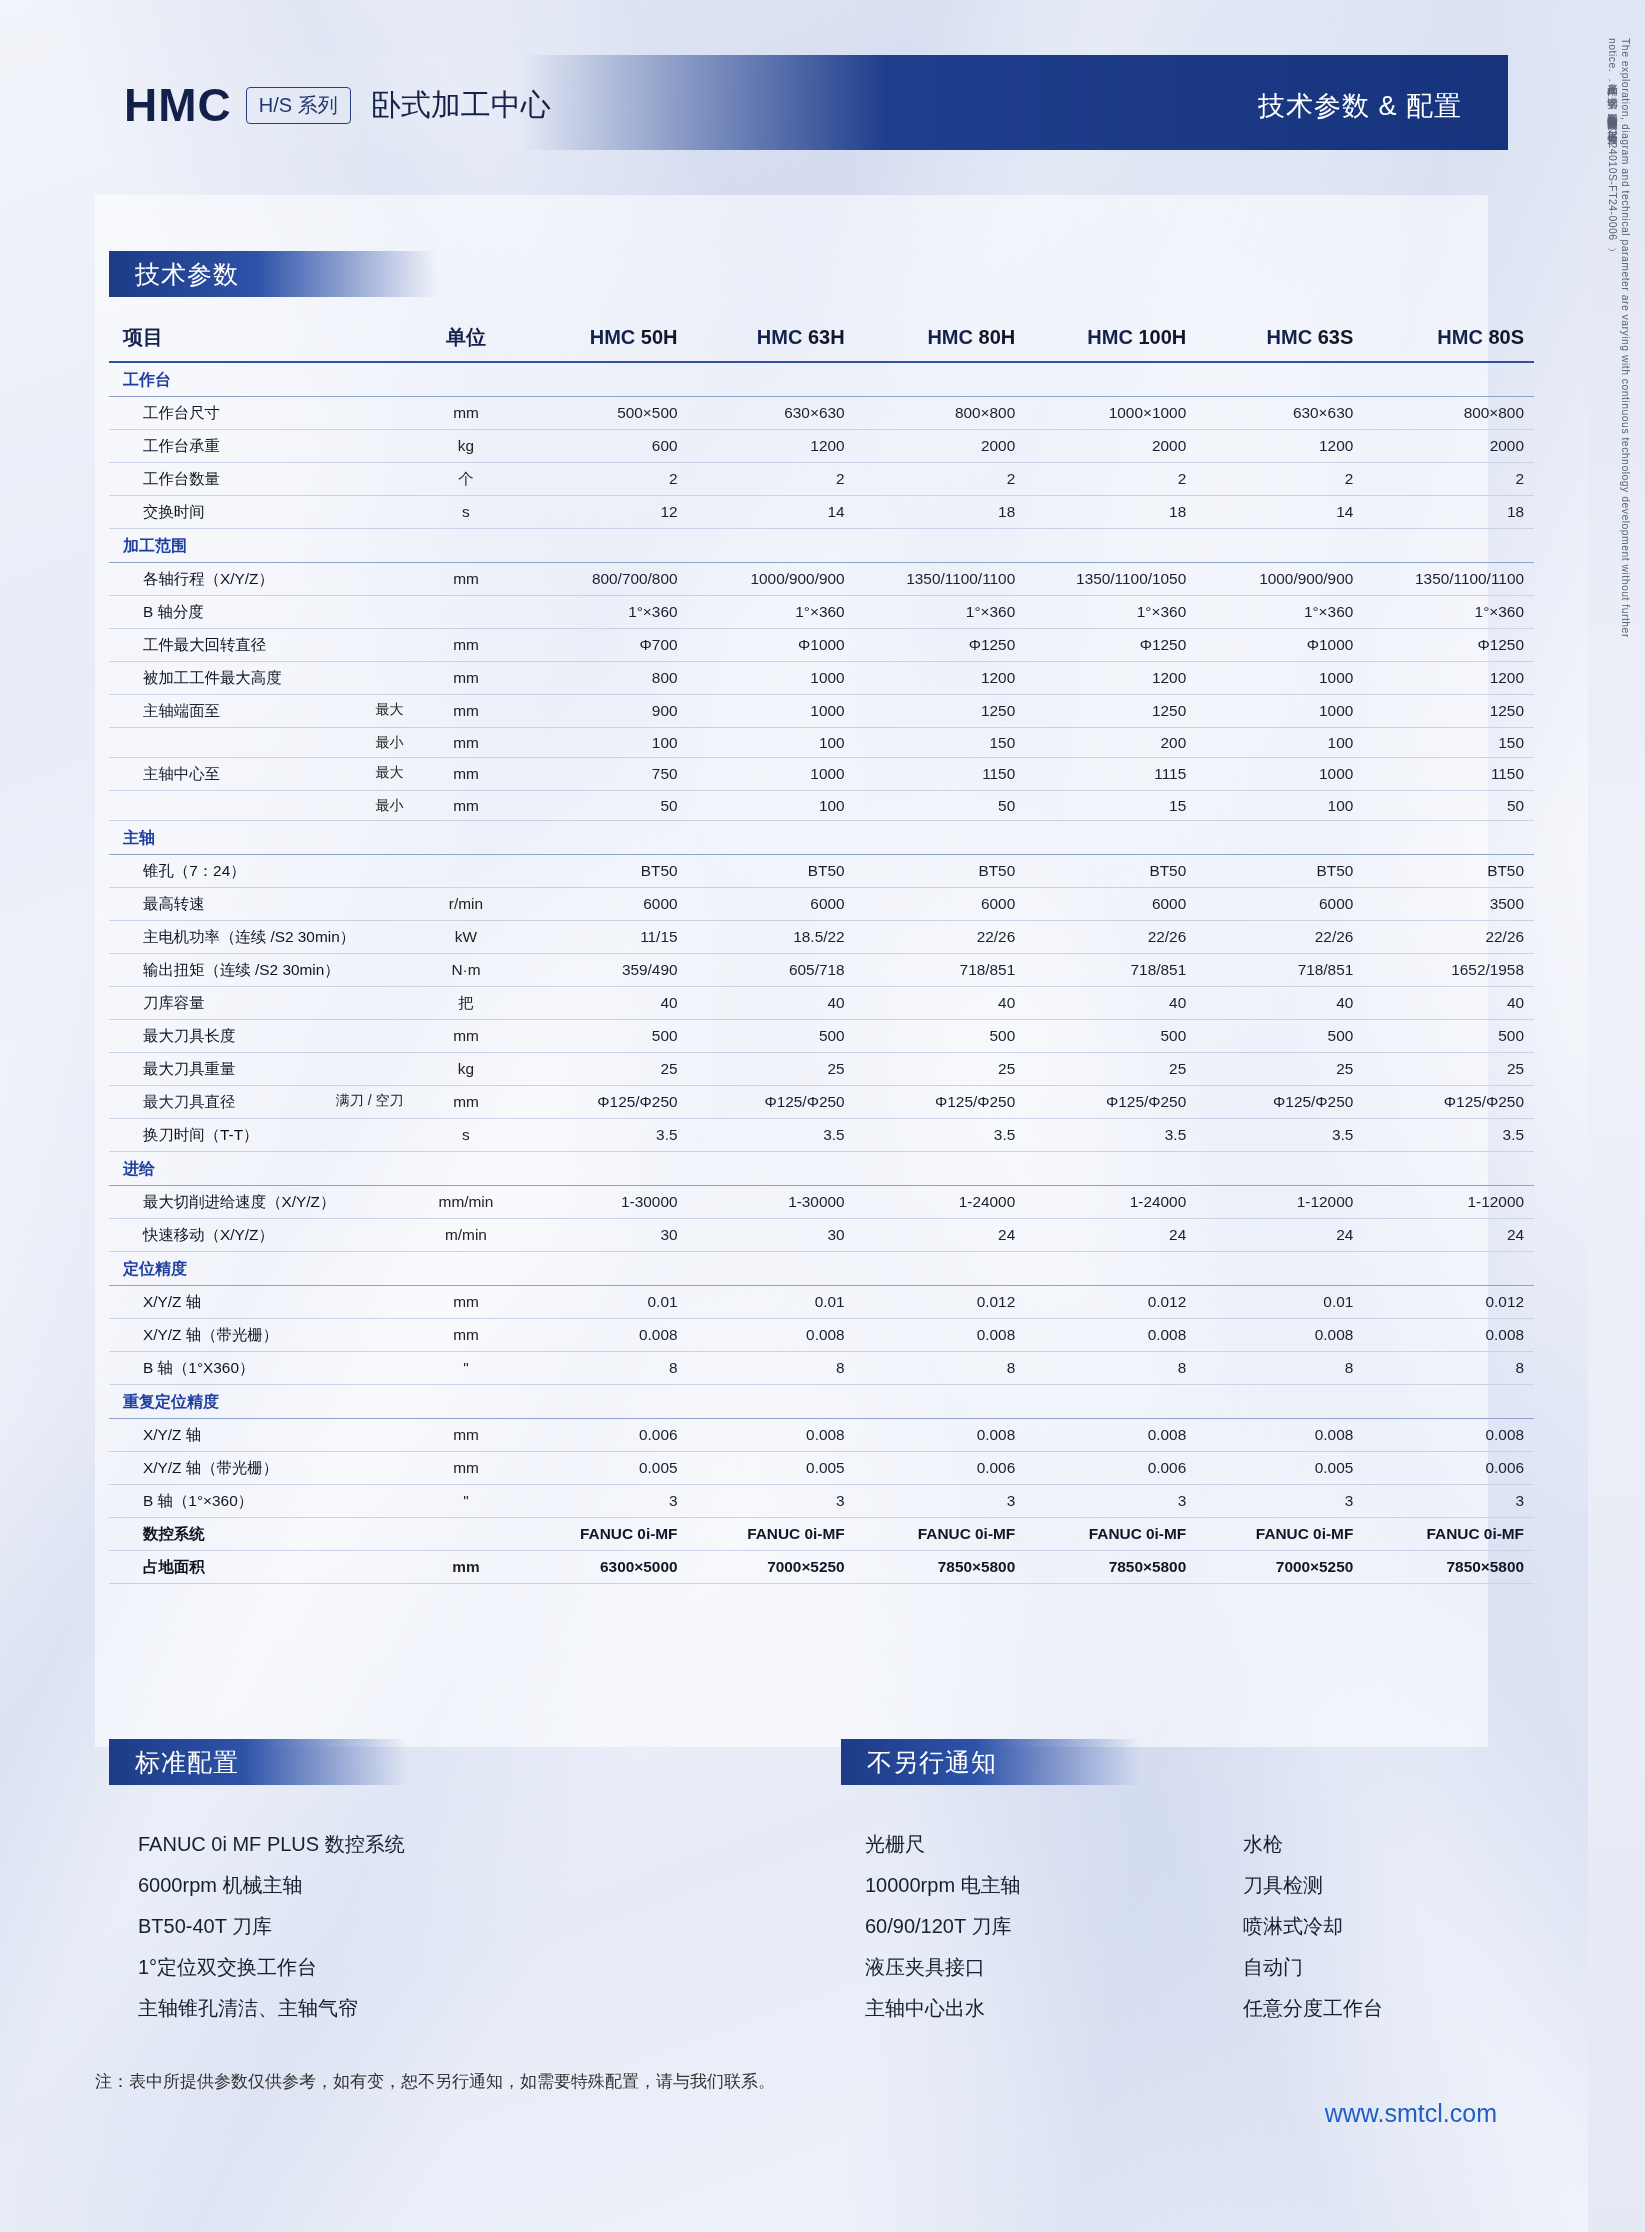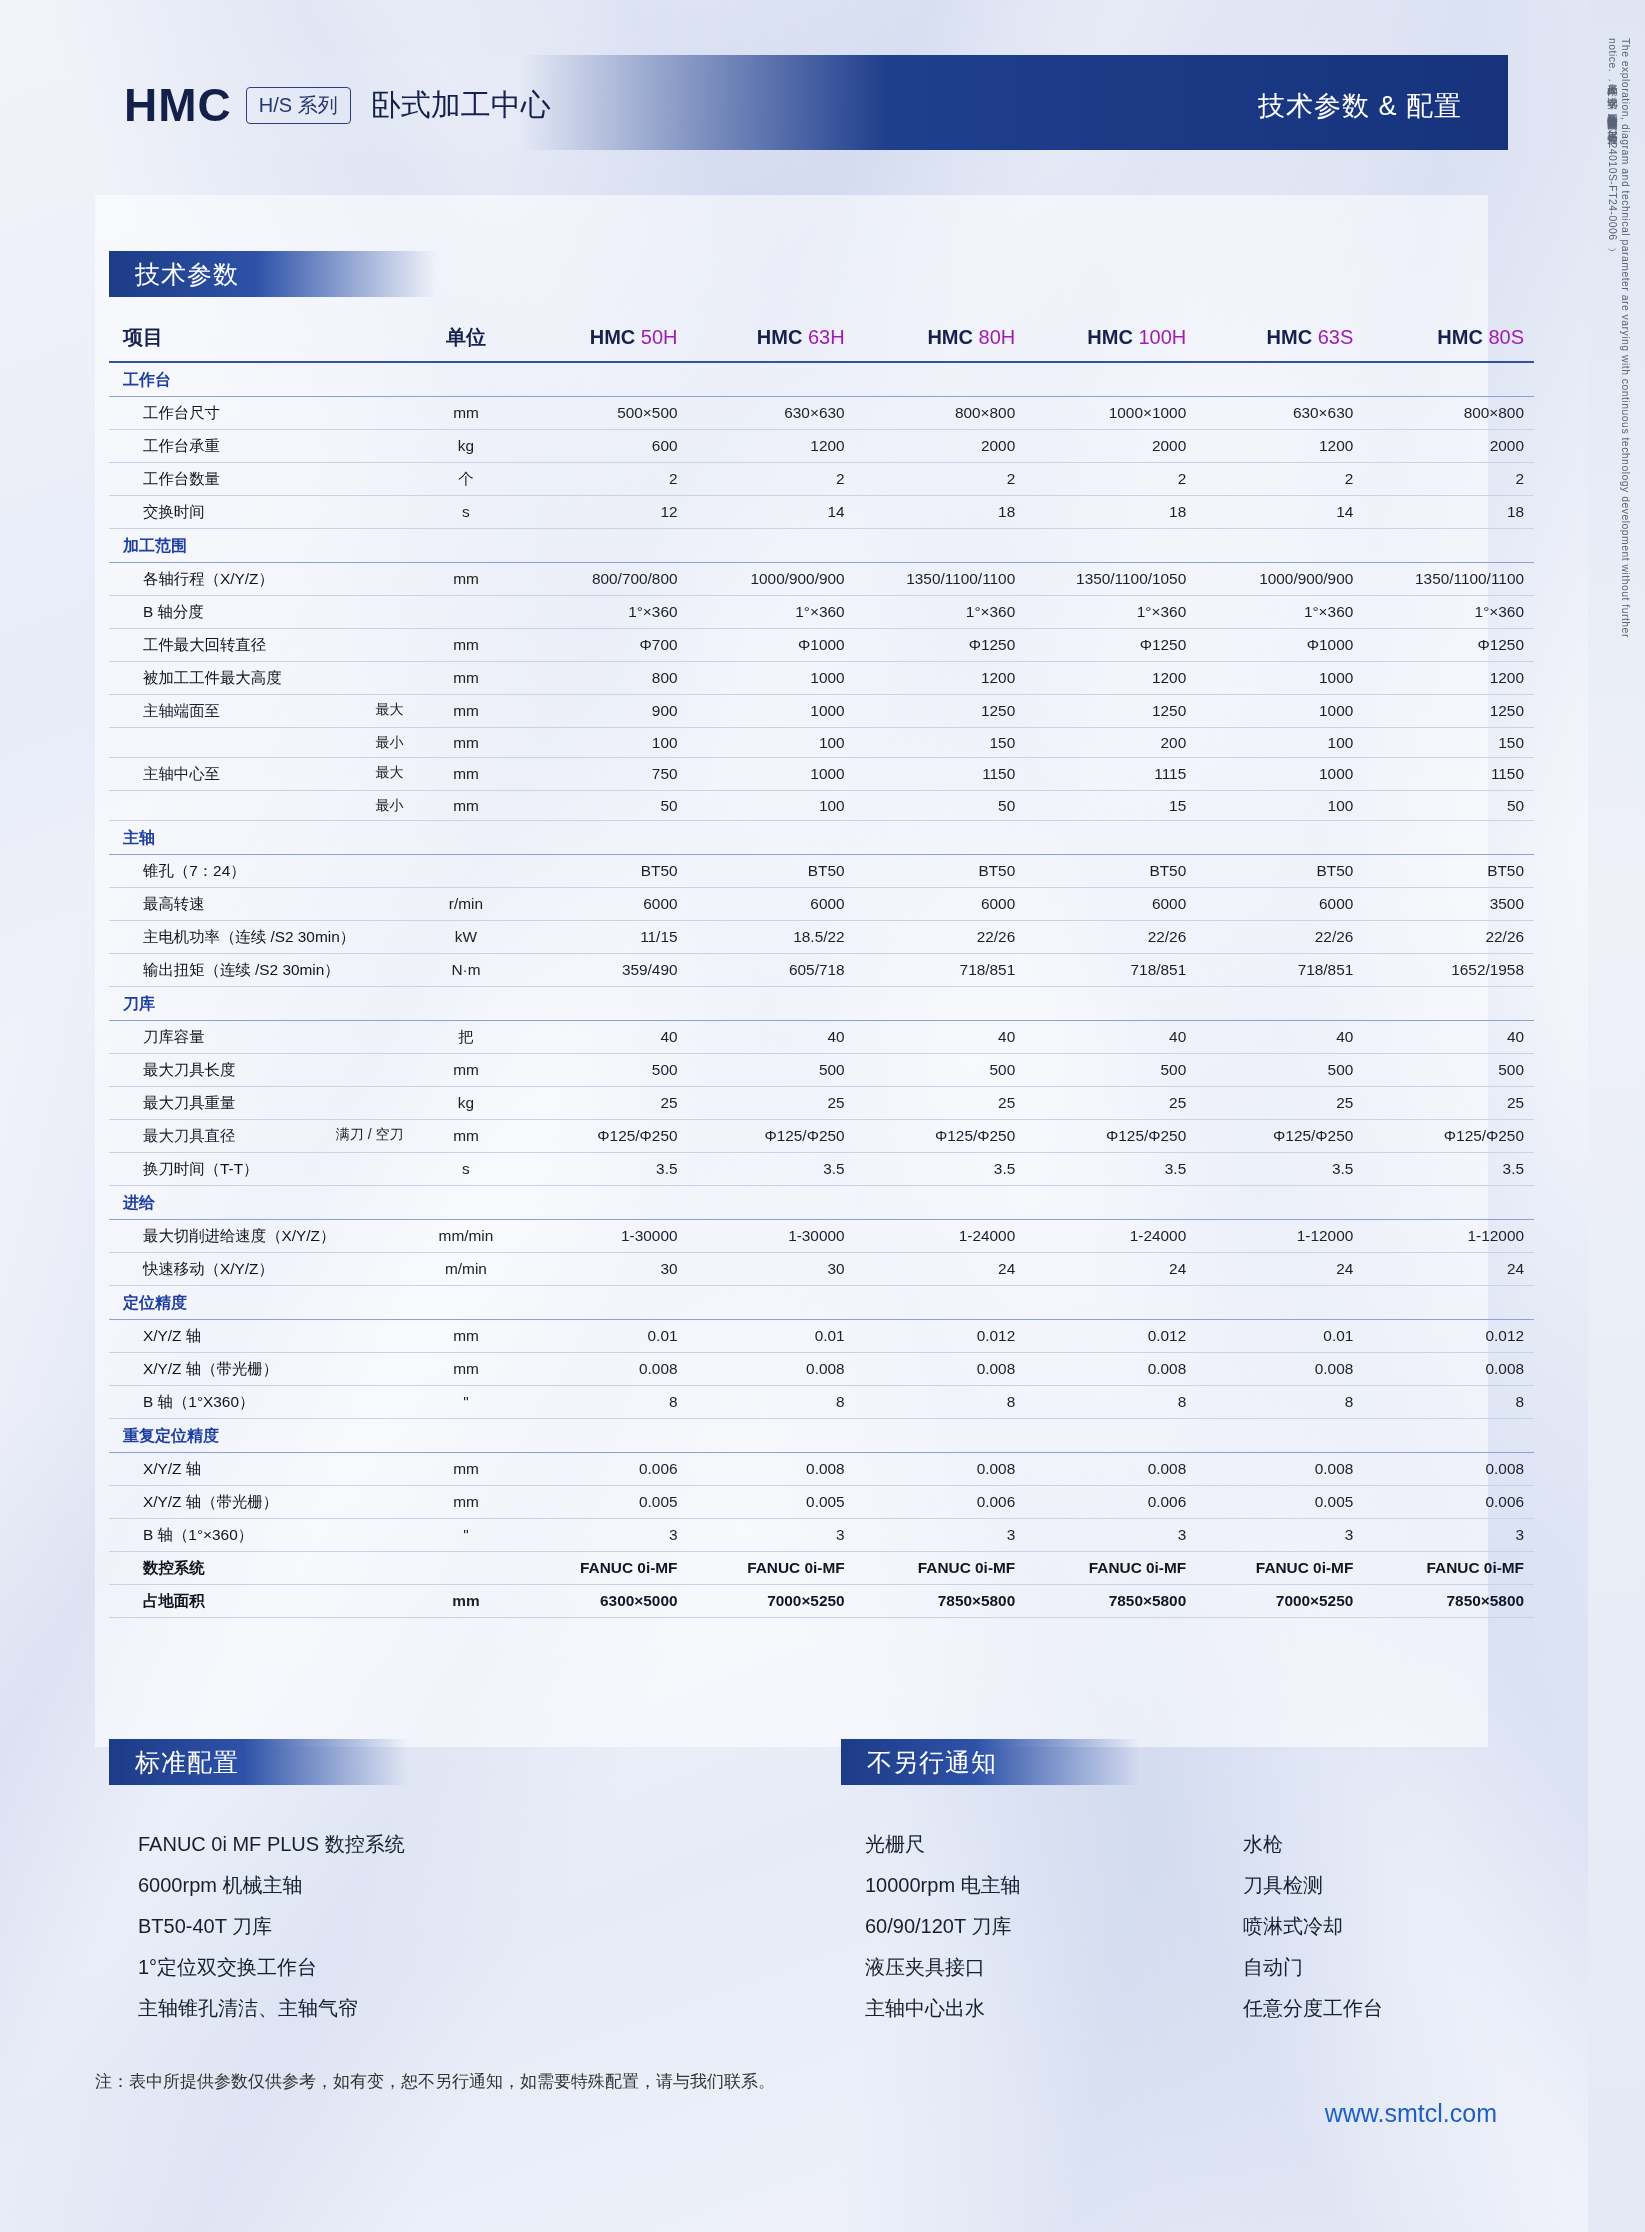--- a/index.html
+++ b/index.html
@@ -75,21 +75,21 @@
   }
   table.spec th,table.spec td{padding:0;}
   table.spec thead th{
     font-size:20px;font-weight:700;color:#15224c;
     padding:6px 10px 10px;border-bottom:2px solid #3550a0;
     text-align:right;white-space:nowrap;
   }
   table.spec thead th.lbl{text-align:left;padding-left:14px;}
   table.spec thead th.unit{text-align:center;}
   table.spec thead th .model{color:#15224c;font-weight:600;}
-  table.spec thead th .modelb{color:#a21caf;font-weight:400;}
+  table.spec thead th .modelb{color:#0f172a;font-weight:700;}
   tr.group td{
     color:#1e3fa0;font-weight:700;font-size:16px;
     padding:7px 0 5px 14px;border-bottom:1px solid #8ea2cf;
   }
   tr.group td.gcell{border-bottom:1px solid #8ea2cf;}
   tr.row td{
     border-bottom:1px solid #c9d2e6;
     padding:5.5px 10px;text-align:right;white-space:nowrap;color:#1a1f2e;
   }
   tr.row td.lbl{text-align:left;padding-left:34px;color:#10141f;}
@@ -346,30 +346,20 @@
       </tr>
       <tr class="row">
         <td class="lbl">输出扭矩（连续 /S2 30min）</td>
         <td class="unit">N·m</td>
         <td class="val">359/490</td>
         <td class="val">605/718</td>
         <td class="val">718/851</td>
         <td class="val">718/851</td>
         <td class="val">718/851</td>
         <td class="val">1652/1958</td>
-      </tr>
-      <tr class="group">
-        <td>刀库</td>
-        <td class="gcell"></td>
-        <td class="gcell"></td>
-        <td class="gcell"></td>
-        <td class="gcell"></td>
-        <td class="gcell"></td>
-        <td class="gcell"></td>
-        <td class="gcell"></td>
       </tr>
       <tr class="row">
         <td class="lbl">刀库容量</td>
         <td class="unit">把</td>
         <td class="val">40</td>
         <td class="val">40</td>
         <td class="val">40</td>
         <td class="val">40</td>
         <td class="val">40</td>
         <td class="val">40</td>

